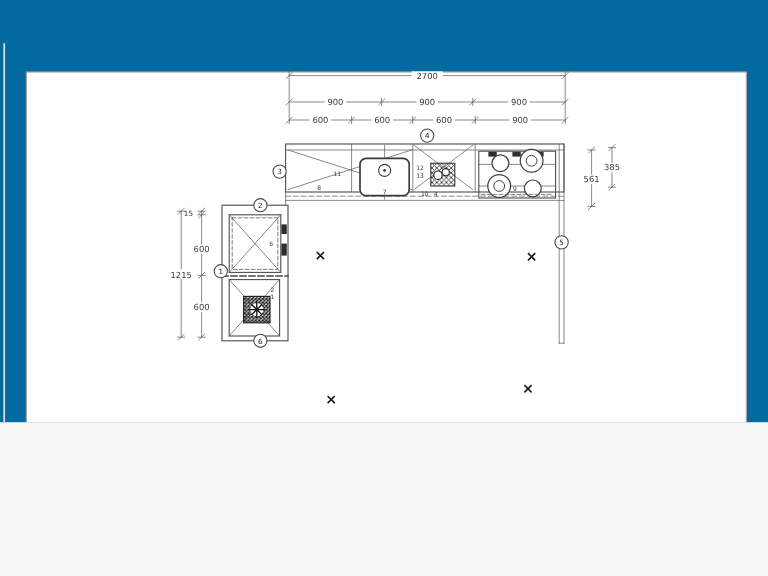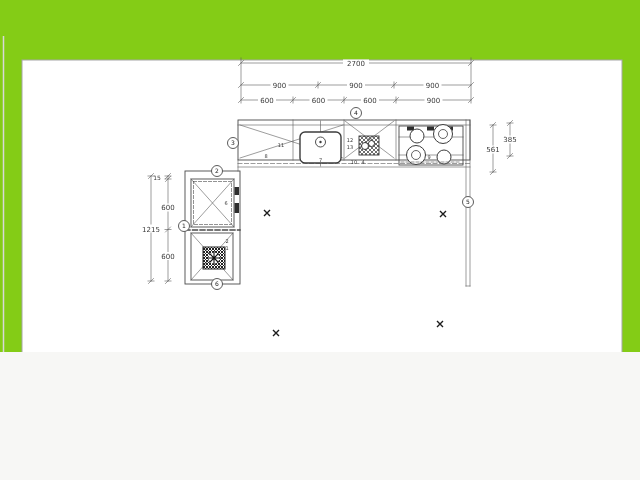--- a/index.html
+++ b/index.html
@@ -1,16 +1,16 @@
 <!DOCTYPE html>
 <html><head>
 <meta charset="utf-8">
 <style>
   html,body{margin:0;padding:0;background:#f7f7f5;}
-  .canvas{position:relative;width:640px;height:352px;background:#84cc16;overflow:hidden;
+  .canvas{position:relative;width:640px;height:352px;background:#0369a1;overflow:hidden;
           font-family:"DejaVu Sans",sans-serif;}
   svg{position:absolute;top:0;left:0;}
   .ink{stroke:#4a4a4a;stroke-width:0.9;fill:none;stroke-linecap:square;}
   .thin{stroke:#5a5a5a;stroke-width:0.6;}
   .bold{stroke-width:1.4;}
   .dash{stroke-dasharray:4 2.5;}
   .dash2{stroke-dasharray:3 2;stroke-width:0.6;}
   .whitebg{fill:#ffffff;stroke:none;}
   text{font-family:"DejaVu Sans",sans-serif;}
   .dim{font-size:7px;fill:#3a3a3a;text-anchor:middle;}

